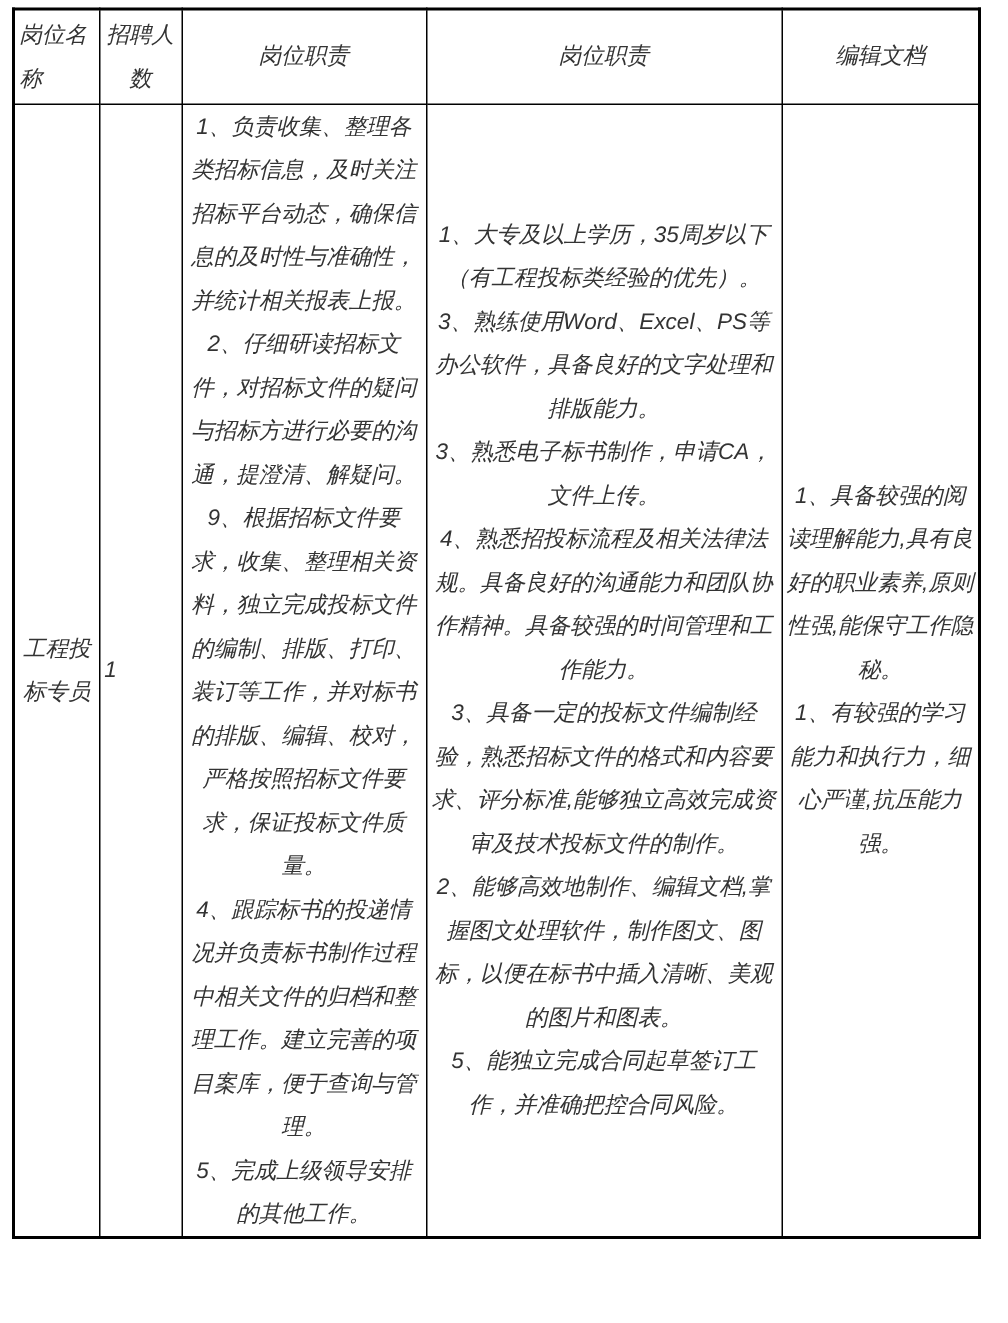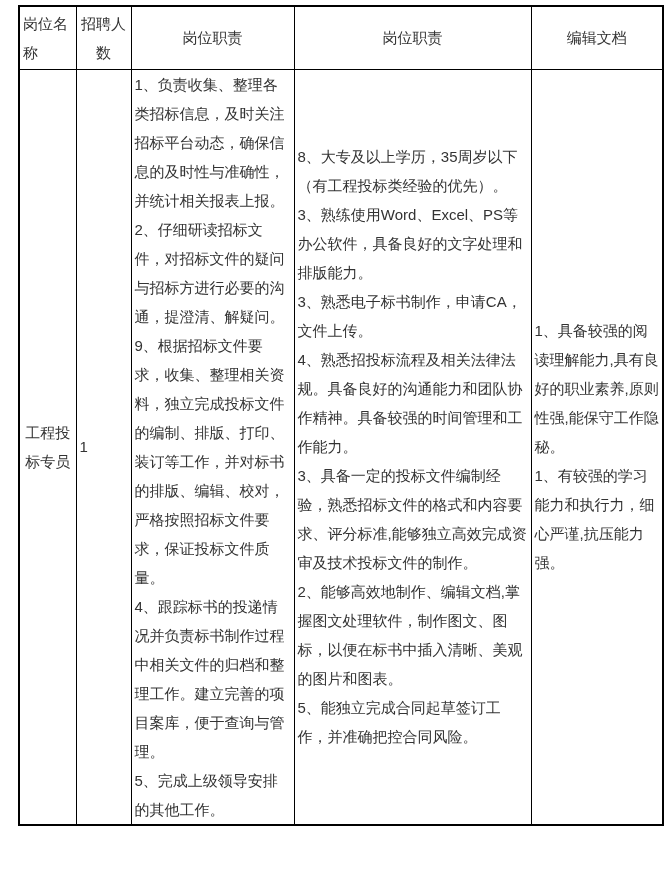--- a/index.html
+++ b/index.html
@@ -7,22 +7,23 @@
     padding: 0;
     background: #ffffff;
   }
   body {
     width: 672px;
     height: 882px;
     font-family: "Liberation Sans", "DejaVu Sans", sans-serif;
     color: #333333;
   }
   .page {
-    padding: 5px 10px 6px 18px;
+    padding: 5px 10px 6px 8px;
     box-sizing: border-box;
+    font-style: italic;
   }
   table.job-table {
     border-collapse: collapse;
     table-layout: fixed;
     width: 644px;
     border: 2px solid #000000;
   }
   table.job-table th,
   table.job-table td {
     border: 1px solid #000000;
@@ -60,20 +61,21 @@
   td.col-require {
     vertical-align: middle;
   }
   td.col-other {
     vertical-align: middle;
     margin-top: 48px;
   }
   td p {
     margin: 0;
     padding: 0;
+    text-align: center;
   }
 </style>
 </head>
 <body>
 
 <div class="page">
   <table class="job-table">
     <colgroup>
       <col style="width:57px">
       <col style="width:55px">
@@ -95,21 +97,21 @@
         <td class="col-position">工程投标专员</td>
         <td class="col-headcount">1</td>
         <td class="col-duties">
           <p>1、负责收集、整理各类招标信息，及时关注招标平台动态，确保信息的及时性与准确性，并统计相关报表上报。</p>
           <p>2、仔细研读招标文件，对招标文件的疑问与招标方进行必要的沟通，提澄清、解疑问。</p>
           <p>9、根据招标文件要求，收集、整理相关资料，独立完成投标文件的编制、排版、打印、装订等工作，并对标书的排版、编辑、校对，严格按照招标文件要求，保证投标文件质量。</p>
           <p>4、跟踪标书的投递情况并负责标书制作过程中相关文件的归档和整理工作。建立完善的项目案库，便于查询与管理。</p>
           <p>5、完成上级领导安排的其他工作。</p>
         </td>
         <td class="col-require">
-          <p>8、大专及以上学历，35周岁以下（有工程投标类经验的优先）。</p>
+          <p>1、大专及以上学历，35周岁以下（有工程投标类经验的优先）。</p>
           <p>3、熟练使用Word、Excel、PS等办公软件，具备良好的文字处理和排版能力。</p>
           <p>3、熟悉电子标书制作，申请CA，文件上传。</p>
           <p>4、熟悉招投标流程及相关法律法规。具备良好的沟通能力和团队协作精神。具备较强的时间管理和工作能力。</p>
           <p>3、具备一定的投标文件编制经验，熟悉招标文件的格式和内容要求、评分标准,能够独立高效完成资审及技术投标文件的制作。</p>
           <p>2、能够高效地制作、编辑文档,掌握图文处理软件，制作图文、图标，以便在标书中插入清晰、美观的图片和图表。</p>
           <p>5、能独立完成合同起草签订工作，并准确把控合同风险。</p>
         </td>
         <td class="col-other">
           <p>1、具备较强的阅读理解能力,具有良好的职业素养,原则性强,能保守工作隐秘。</p>
           <p>1、有较强的学习能力和执行力，细心严谨,抗压能力强。</p>

